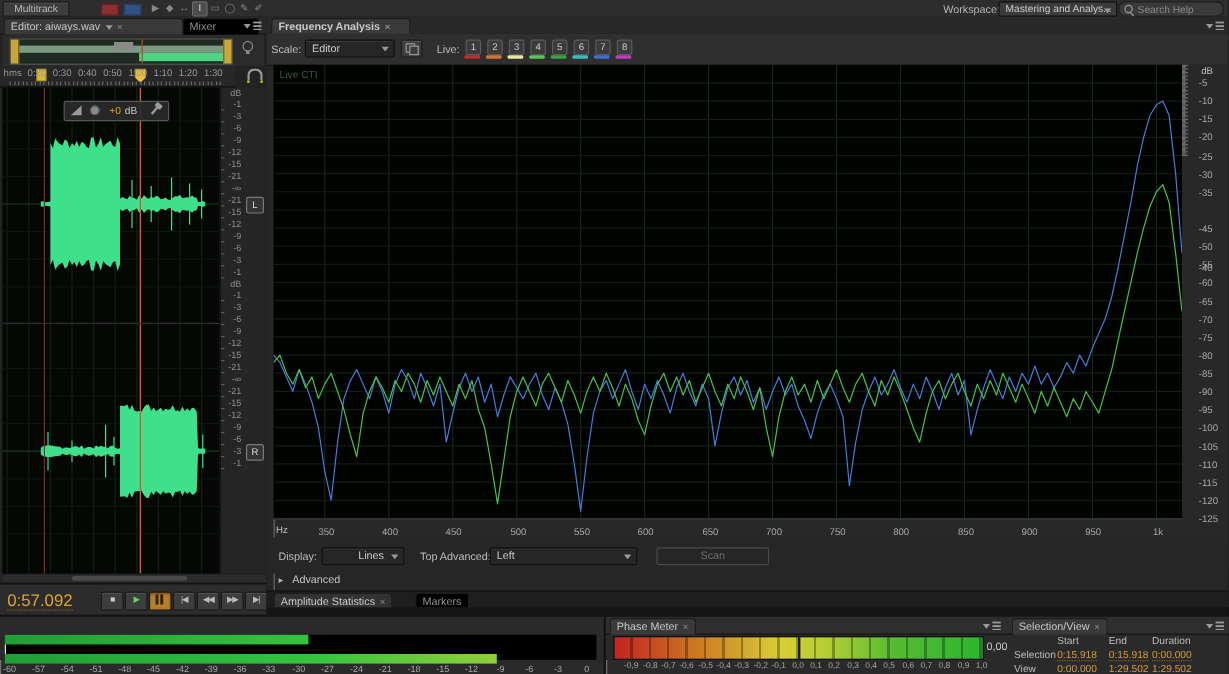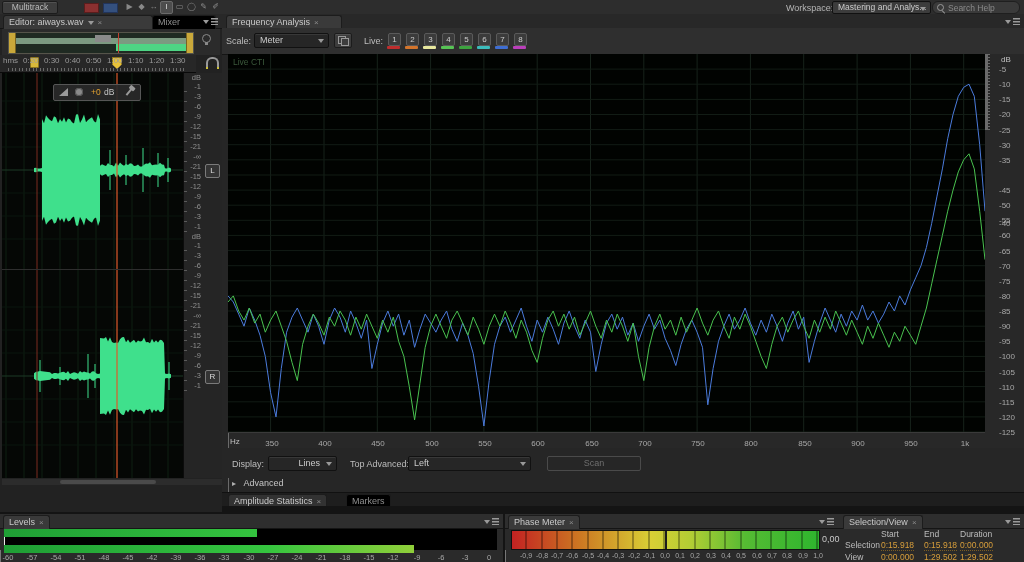--- a/index.html
+++ b/index.html
@@ -270,33 +270,43 @@
       <span class="abs" style="left:50px;top:2px;color:#c5c5c5;font-size:8.5px;">dB</span>
       <div class="abs" style="left:74px;top:3px;width:2px;height:8px;background:#9a9a9a;transform:rotate(40deg);">
         <div class="abs" style="left:-2px;top:-3px;width:6px;height:4px;background:#9a9a9a;border-radius:1px;"></div>
       </div>
     </div>
 
     <div class="abs" style="left:2px;top:465px;width:220px;height:6px;background:#2c2c2c;">
       <div class="abs" style="left:58px;top:1px;width:96px;height:4px;background:#4a4a4a;border-radius:2px;"></div>
     </div>
 
+    <div class="abs" id="transport" style="left:0;top:472px;width:222px;height:26px;background:#2c2c2c;border-top:1px solid #0c0c0c;">
+      <span class="abs" style="left:6px;top:5px;font-size:14px;color:#dfa239;border-bottom:1px dotted #7c5c22;">0:57.092</span>
+    <div class="tbtn" style="left: 84px; top: 6px; color: rgb(204, 204, 204);">■</div>
+        <div class="tbtn" style="left: 104px; top: 6px; color: rgb(98, 211, 92);">▶</div>
+        <div class="tbtn" style="left: 124px; top: 6px; color: rgb(51, 35, 10); background: rgb(181, 128, 44); box-shadow: rgb(106, 74, 18) 0px 1px 2px inset;">▌▌</div>
+        <div class="tbtn" style="left: 144px; top: 6px; color: rgb(187, 187, 187);">|◀</div>
+        <div class="tbtn" style="left: 164px; top: 6px; color: rgb(187, 187, 187);">◀◀</div>
+        <div class="tbtn" style="left: 184px; top: 6px; color: rgb(187, 187, 187);">▶▶</div>
+        <div class="tbtn" style="left: 204px; top: 6px; color: rgb(187, 187, 187);">▶|</div>
+      </div>
   </div>
 
   <div class="panel" id="mainpanel" style="left:222px;top:14px;width:802px;height:492px;background:#262626;">
     <div class="tabbar">
-      <div class="tab" style="left:4px;width:104px;">
+      <div class="tab" style="left:4px;width:104px;font-weight:bold;">
         <span>Frequency Analysis</span><span class="close">×</span>
       </div>
       <div class="pmenu" style="left:783px;top:3px;"></div>
     </div>
 
     <div class="abs" style="left:0;top:14px;width:802px;height:26px;background:#2f2f2f;border-bottom:1px solid #151515;">
       <span class="lbl" style="left:4px;top:8px;">Scale:</span>
-      <div class="dd" style="left:32px;top:5px;width:52px;">Meter</div>
+      <div class="dd" style="left:32px;top:5px;width:52px;">Editor</div>
       <div class="btn" style="left:112px;top:5px;width:16px;height:13px;">
         <div class="abs" style="left:3px;top:2px;width:6px;height:6px;border:1px solid #999;"></div>
         <div class="abs" style="left:6px;top:4px;width:6px;height:6px;border:1px solid #999;background:#3d3d3d;"></div>
       </div>
       <span class="lbl" style="left:142px;top:8px;">Live:</span>
       <div class="abs" id="holds" style="left:166px;top:0;height:26px;">
           <div class="holdbtn" style="left: 0px; top: 5px;">1</div>
           <div class="chip" style="left: -1px; top: 18px; background: rgb(191, 46, 46);"></div>
           <div class="holdbtn" style="left: 18px; top: 5px;">2</div>
           <div class="chip" style="left: 17px; top: 18px; background: rgb(211, 117, 44);"></div>
@@ -521,26 +531,20 @@
 
     <div class="abs" style="left:0;top:478px;width:802px;height:14px;background:#1e1e1e;border-top:1px solid #111;">
       <div class="tab" style="left:6px;top:1px;background:#323232;">
         <span>Amplitude Statistics</span><span class="close">×</span>
       </div>
       <div class="tab inactive" style="left:124px;top:1px;">Markers</div>
     </div>
   </div>
 
   <div class="panel" id="levelspanel" style="left:0;top:514px;width:503px;height:48px;background:#2a2a2a;">
-    <div class="tabbar" style="background:#2e2e2e;">
-      <div class="tab" style="left:3px;">
-        <span>Levels</span><span class="close">×</span>
-      </div>
-      <div class="pmenu" style="left:484px;top:3px;"></div>
-    </div>
     <div class="abs" id="levelsbox" style="left:4px;top:15px;width:493px;height:21px;background:#000;">
         <div style="left: 4px; top: 2px; height: 8px; width: 253px; background: linear-gradient(to right, rgb(31, 158, 53), rgb(53, 197, 63) 55%, rgb(143, 207, 58) 85%, rgb(201, 218, 58) 100%) 0% 0% / 481px 100%;"></div>
         <div style="left: 274px; top: 2px; width: 1px; height: 8px; background: rgb(232, 232, 232);"></div>
         <div style="left: 4px; top: 11px; height: 8px; width: 410px; background: linear-gradient(to right, rgb(31, 158, 53), rgb(53, 197, 63) 55%, rgb(143, 207, 58) 85%, rgb(201, 218, 58) 100%) 0% 0% / 481px 100%;"></div>
       </div>
     <div class="abs" id="levelsscale" style="left:0;top:36px;width:503px;height:12px;">
         <div style="left: 8px; top: 0px; width: 1px; height: 3px; background: rgb(119, 119, 119);"></div>
         <div class="ticklabel" style="left: 0px; top: 3px; width: 16px; text-align: center; font-size: 7.5px;">-60</div>
         <div style="left: 32px; top: 0px; width: 1px; height: 3px; background: rgb(119, 119, 119);"></div>
         <div class="ticklabel" style="left: 24px; top: 3px; width: 16px; text-align: center; font-size: 7.5px;">-57</div>

